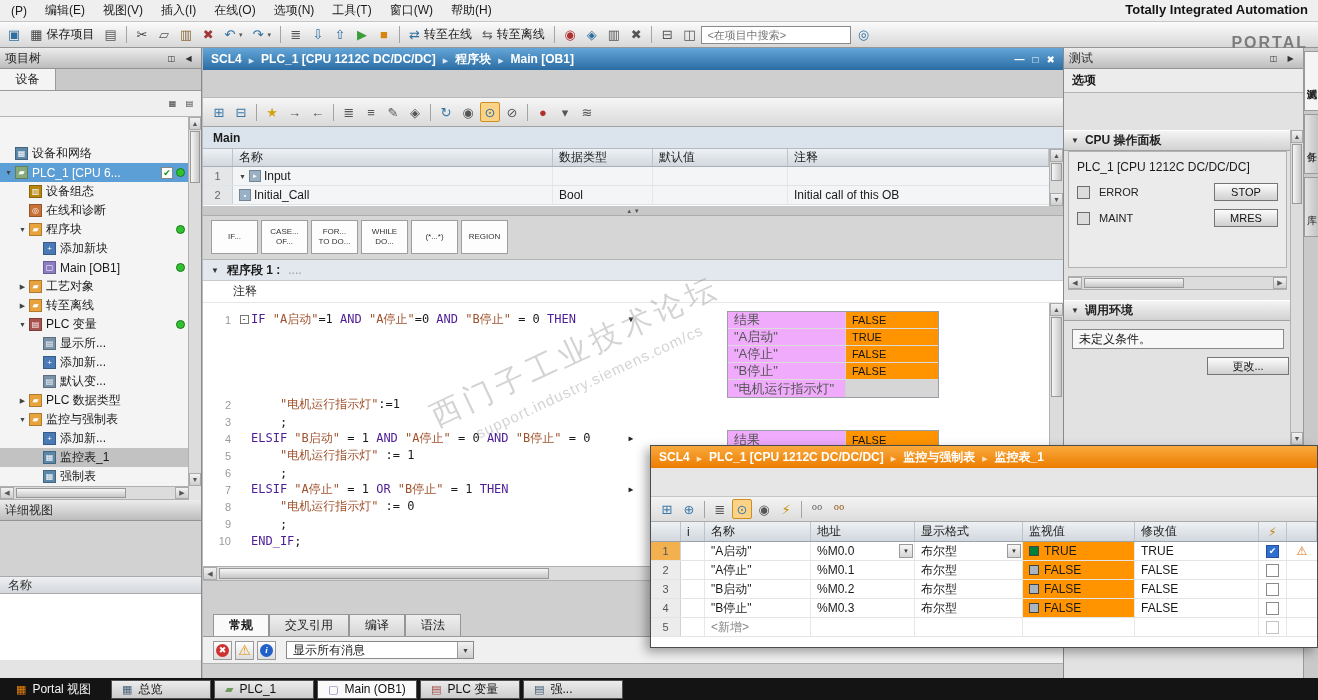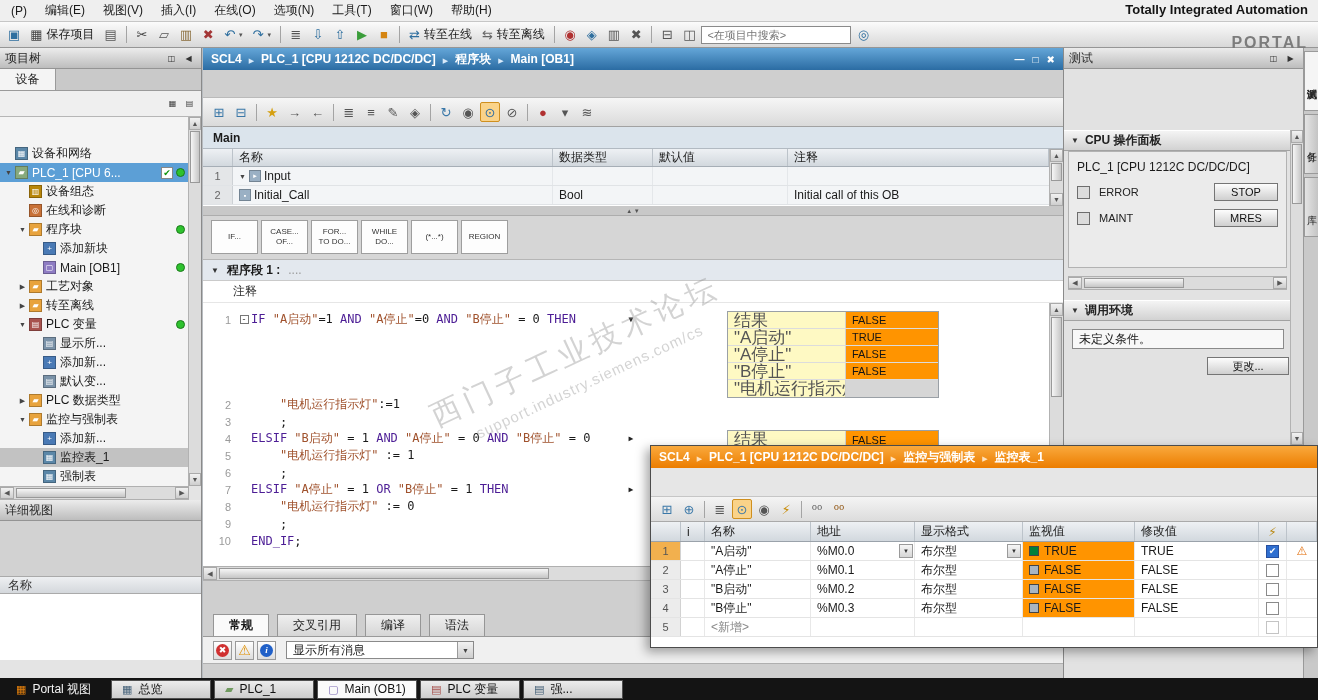--- a/index.html
+++ b/index.html
@@ -91,28 +91,28 @@
   .foldbox{width:9px;height:9px;border:1px solid #777;background:#fff;font-size:9px;line-height:7px;text-align:center;color:#333}
   .cr-text{width:372px;white-space:pre;overflow:hidden;flex:none}
   .cr-mark{width:16px;flex:none;text-align:center;font-size:8px;color:#222}
   .code-spacer{height:68px}
   .tok-kw{color:#4c1d95}
   .tok-var{color:#a0522d}
   .tok-pl{color:#1a1a1a}
   .watch-box{position:absolute;left:524px;border:1px solid #9aa0a6;background:#fff;z-index:3}
   .wb-row{height:17px;display:flex;border-bottom:1px solid #dcdcdc}
   .wb-row:last-child{border-bottom:none}
-  .wb-label{width:118px;padding:0 6px;color:#555;background:#fef9c3;border-right:1px solid #d0d0d0;display:flex;align-items:center;font-family:"Liberation Sans",sans-serif;font-size:17px;white-space:nowrap;overflow:hidden}
+  .wb-label{width:118px;padding:0 6px;color:#555;background:#f0abfc;border-right:1px solid #d0d0d0;display:flex;align-items:center;font-family:"Liberation Sans",sans-serif;font-size:13px;white-space:nowrap;overflow:hidden}
   .wb-val{width:92px;display:flex;align-items:center;padding:0 6px;font-size:11px;font-family:"Liberation Sans",sans-serif}
   .wb-val.orange{background:#ff9400;color:#141414}
   .wb-val.grey{background:#d6d6d6}
   #ed-vscroll2{top:255px;right:0;width:14px;height:263px}
   #ed-hscroll{position:absolute;left:0;top:518px;width:846px;height:15px}
   #ed-greyband{position:absolute;left:0;top:533px;width:100%;height:31px;background:#cfcfcf}
-  #ed-tabs{position:absolute;left:0;top:564px;width:100%;height:24px;background:#cfcfcf;display:flex;align-items:flex-end;padding-left:10px;gap:8px}
+  #ed-tabs{position:absolute;left:0;top:564px;width:100%;height:24px;background:#cfcfcf;display:flex;align-items:flex-end;padding-left:10px;gap:0}
   .ed-tab{height:22px;padding:0 15px;background:linear-gradient(#efefef,#d6d6d6);border:1px solid #969696;border-bottom:none;display:flex;align-items:center}
   .ed-tab.active{background:#fafafa;font-weight:bold}
   #ed-filterrow{position:absolute;left:0;top:588px;width:100%;height:28px;background:#f0f0f0;border-top:1px solid #9a9a9a;border-bottom:1px solid #b0b0b0;display:flex;align-items:center;gap:4px;padding-left:10px}
   .msg-btn{width:19px;height:19px;background:linear-gradient(#fff,#ddd);border:1px solid #9a9a9a;display:flex;align-items:center;justify-content:center}
   .badge{width:13px;height:13px;border-radius:50%;display:flex;align-items:center;justify-content:center;font-size:9px;color:#fff;font-weight:bold}
   .badge.error{background:#d03030}
   .badge.info{background:#2060c8;font-style:italic;font-family:"Liberation Serif",serif}
   .warn-glyph{color:#e09000;font-size:14px;line-height:1}
   .filter-dd{width:188px;height:18px;background:#fff;border:1px solid #8a8a8a;display:flex;align-items:center;margin-left:6px}
   .filter-dd .txt{flex:1;padding-left:6px;white-space:nowrap}
@@ -697,20 +697,21 @@
 </div>
 
 <div id="test-panel">
   <div class="panel-head">
     <span>测试</span>
     <span class="ph-icons" id="tp-head-icons">
         <span class="ph-ic">◫</span>
         <span class="ph-ic">▶</span>
       </span>
   </div>
+  <div id="tp-options">选项</div>
   <div id="tp-sec1" class="section-head">
     <span class="chev">▼</span>
     <span>CPU 操作面板</span>
   </div>
   <div id="tp-cpu">
     <div class="dev">PLC_1 [CPU 1212C DC/DC/DC]</div>
     <div id="tp-cpu-rows">
         <div class="cpu-row">
           <span class="led" style="background: rgb(220, 220, 220);"></span>
           <span class="cpu-label">ERROR</span>

